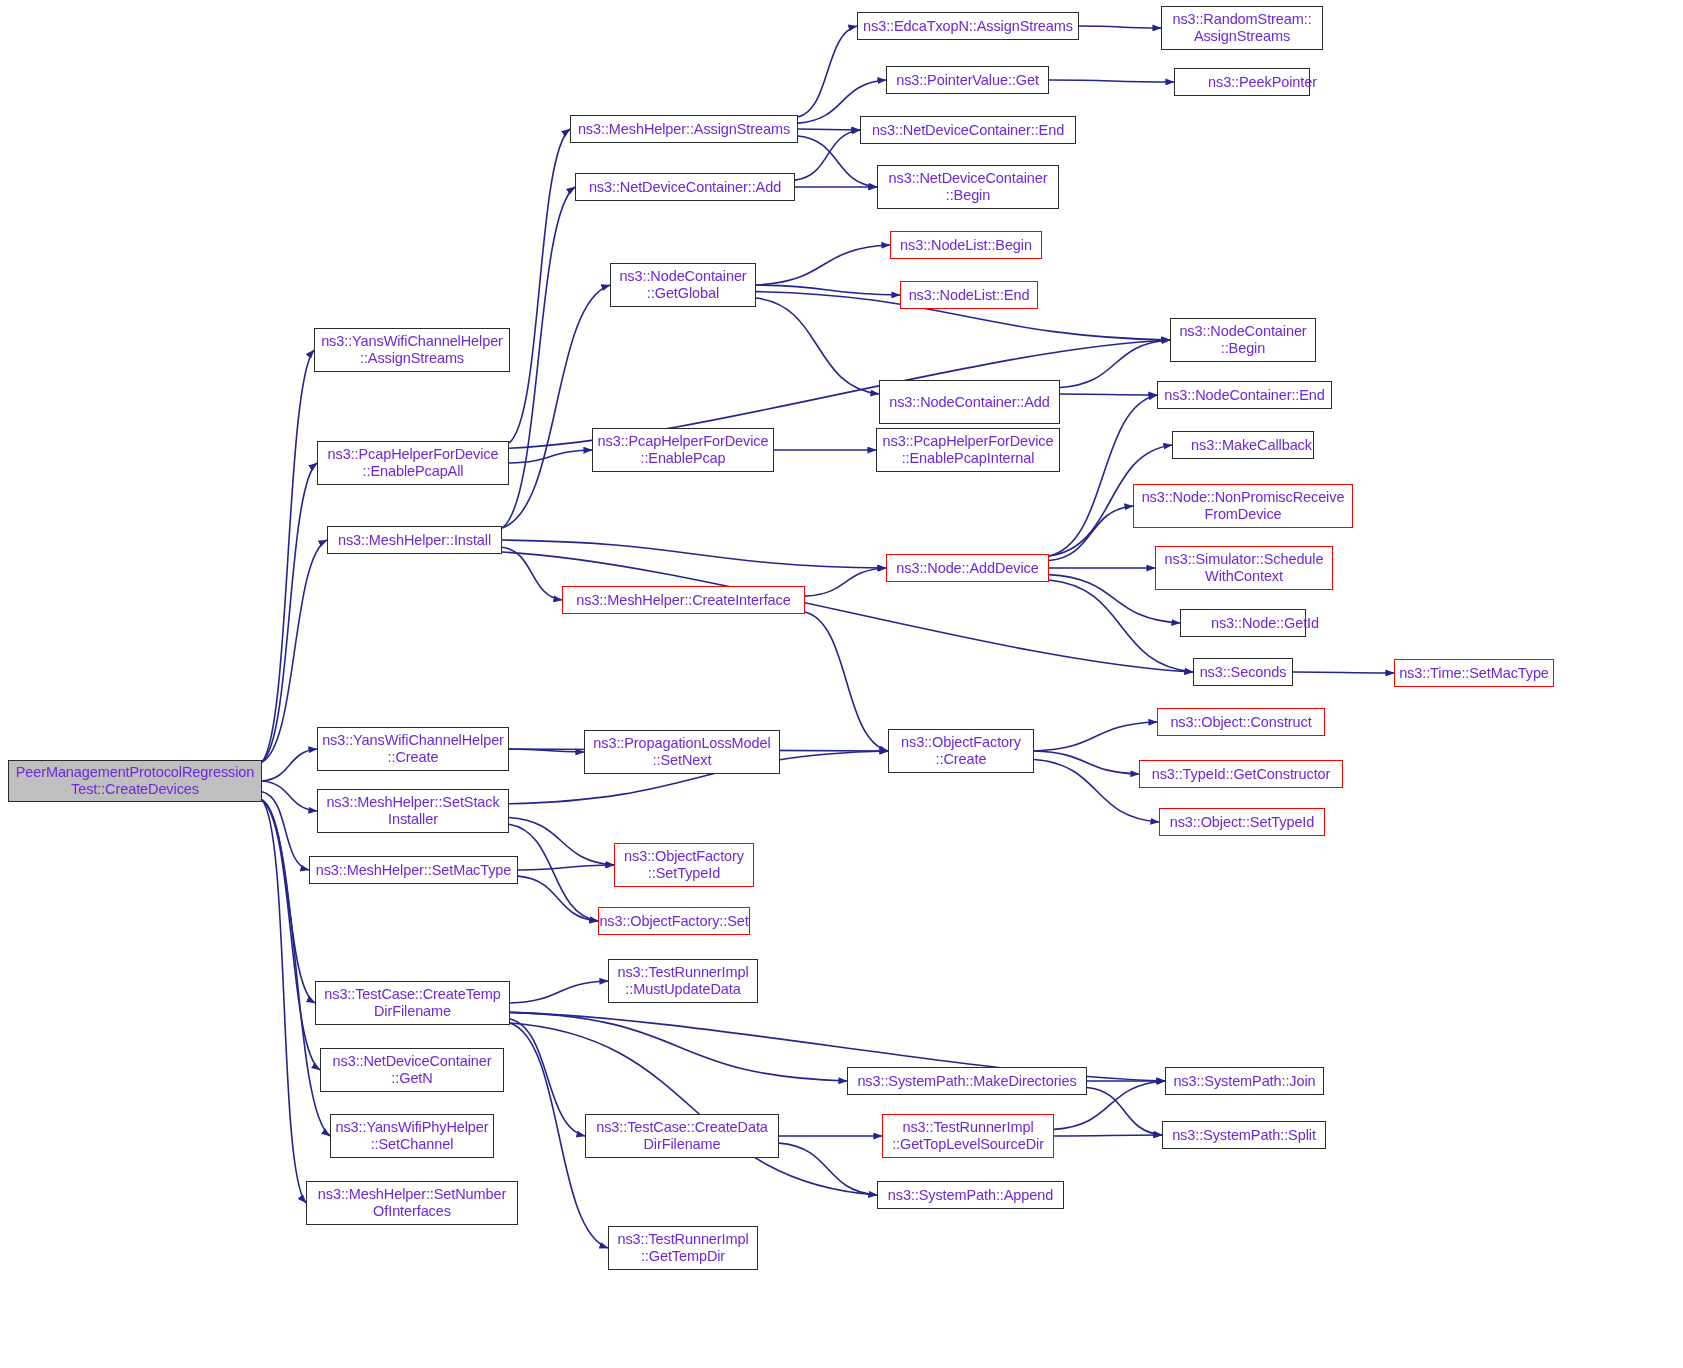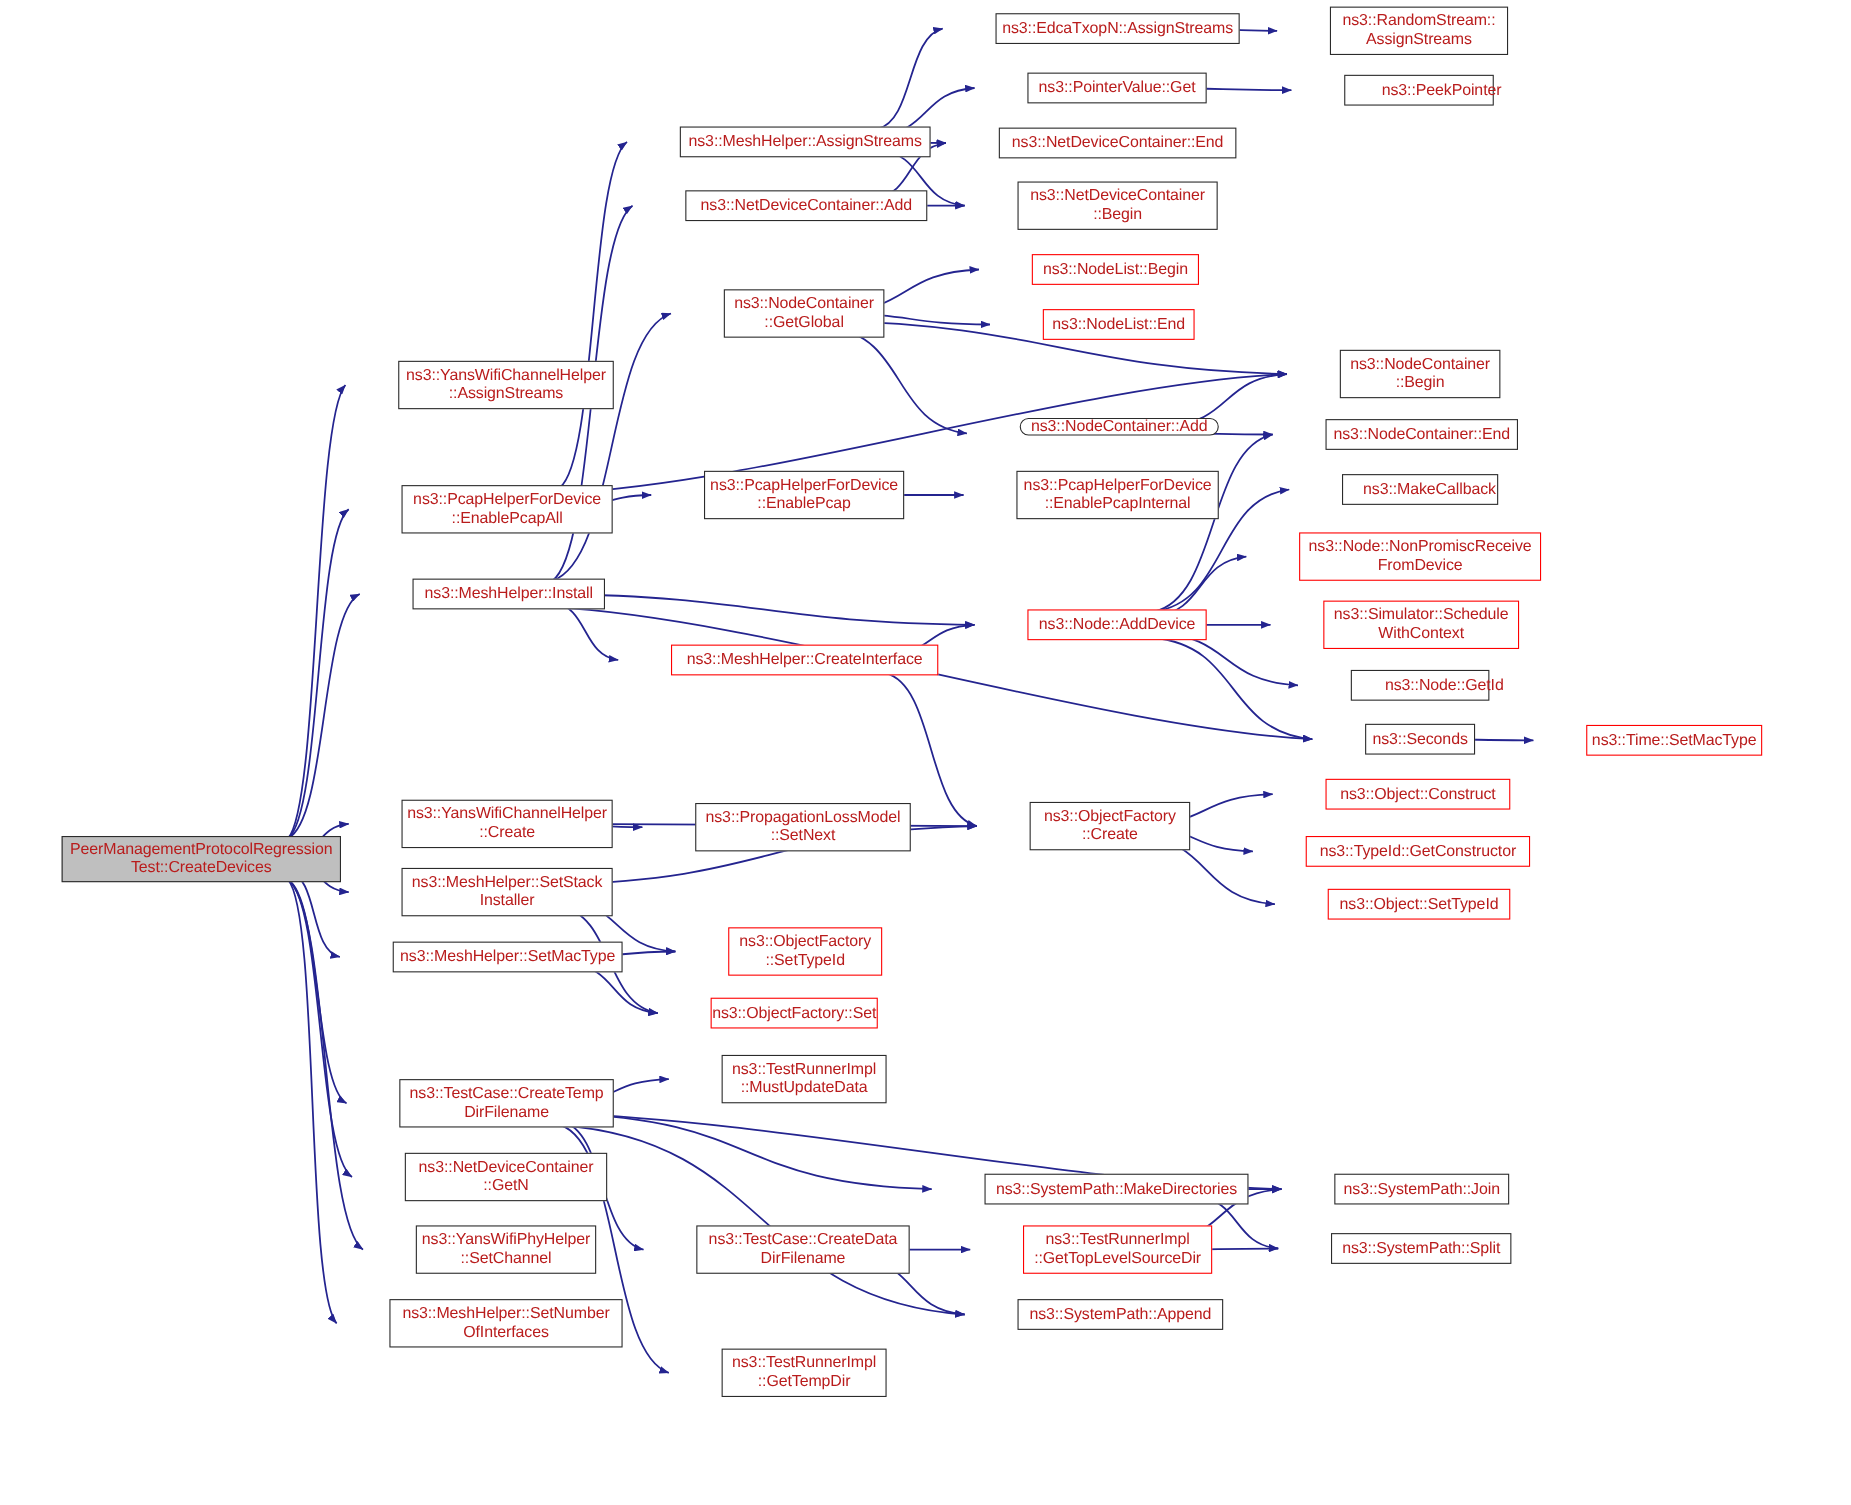--- a/index.html
+++ b/index.html
@@ -26,28 +26,27 @@
   }
   .node {
     position: absolute;
     box-sizing: border-box;
     display: flex;
     align-items: center;
     justify-content: center;
     text-align: center;
     background: #ffffff;
     border: 1px solid #2b2b2b;
-    color: #b91c1c;
+    color: #6d28d9;
     font-size: 14.5px;
     line-height: 1.15;
     letter-spacing: -0.1px;
     white-space: pre-line;
     z-index: 5;
     padding: 0 3px;
-    margin-left: 48px;
   }
   .node.red {
     border: 1px solid #ff0000;
   }
   .node.root {
     background: #bfbfbf;
     border: 1px solid #2b2b2b;
   }
 </style>
 </head>
@@ -141,21 +140,21 @@
       <div class="node" style="left: 877px; top: 165px; width: 182px; height: 44px;">ns3::NetDeviceContainer
 ::Begin</div>
       <div class="node red" style="left: 890px; top: 231px; width: 152px; height: 28px;">ns3::NodeList::Begin</div>
       <div class="node" style="left: 610px; top: 263px; width: 146px; height: 44px;">ns3::NodeContainer
 ::GetGlobal</div>
       <div class="node red" style="left: 900px; top: 281px; width: 138px; height: 28px;">ns3::NodeList::End</div>
       <div class="node" style="left: 1170px; top: 318px; width: 146px; height: 44px;">ns3::NodeContainer
 ::Begin</div>
       <div class="node" style="left: 314px; top: 328px; width: 196px; height: 44px;">ns3::YansWifiChannelHelper
 ::AssignStreams</div>
-      <div class="node" style="left: 879px; top: 380px; width: 181px; height: 16px; border-radius: 10px;">ns3::NodeContainer::Add</div>
+      <div class="node" style="left: 879px; top: 380px; width: 181px; height: 44px;">ns3::NodeContainer::Add</div>
       <div class="node" style="left: 1157px; top: 381px; width: 175px; height: 28px;">ns3::NodeContainer::End</div>
       <div class="node" style="left: 317px; top: 441px; width: 192px; height: 44px;">ns3::PcapHelperForDevice
 ::EnablePcapAll</div>
       <div class="node" style="left: 592px; top: 428px; width: 182px; height: 44px;">ns3::PcapHelperForDevice
 ::EnablePcap</div>
       <div class="node" style="left: 876px; top: 428px; width: 184px; height: 44px;">ns3::PcapHelperForDevice
 ::EnablePcapInternal</div>
       <div class="node" style="left: 1172px; top: 431px; width: 142px; height: 28px; padding-left: 20px;">ns3::MakeCallback</div>
       <div class="node red" style="left: 1133px; top: 484px; width: 220px; height: 44px;">ns3::Node::NonPromiscReceive
 FromDevice</div>

